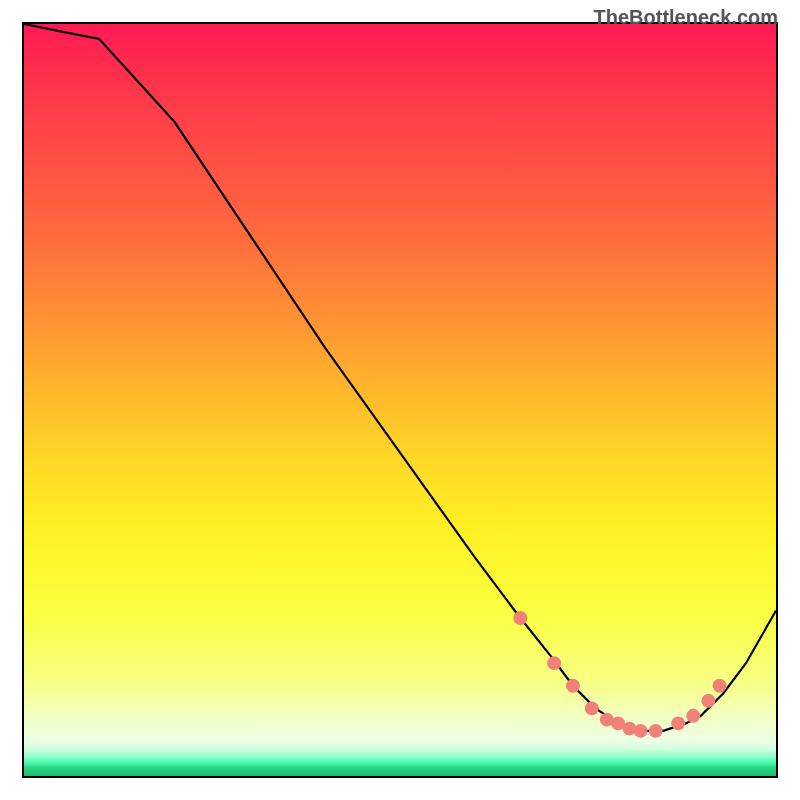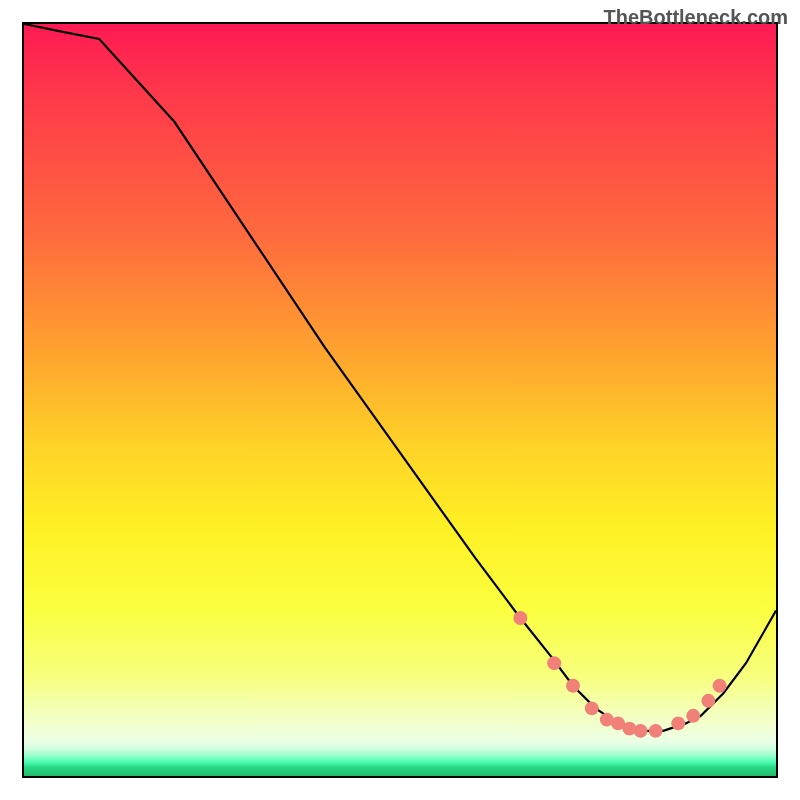--- a/index.html
+++ b/index.html
@@ -7,21 +7,21 @@
     width: 800px;
     height: 800px;
     background: #fff;
     font-family: Arial, sans-serif;
     position: relative;
     overflow: hidden;
   }
   .watermark {
     position: absolute;
     top: 6px;
-    right: 12px;
+    right: 22px;
     font-size: 20px;
     font-weight: bold;
     color: #555;
     z-index: 10;
   }
   .plot-area {
     position: absolute;
     left: 22px;
     top: 22px;
     width: 756px;

